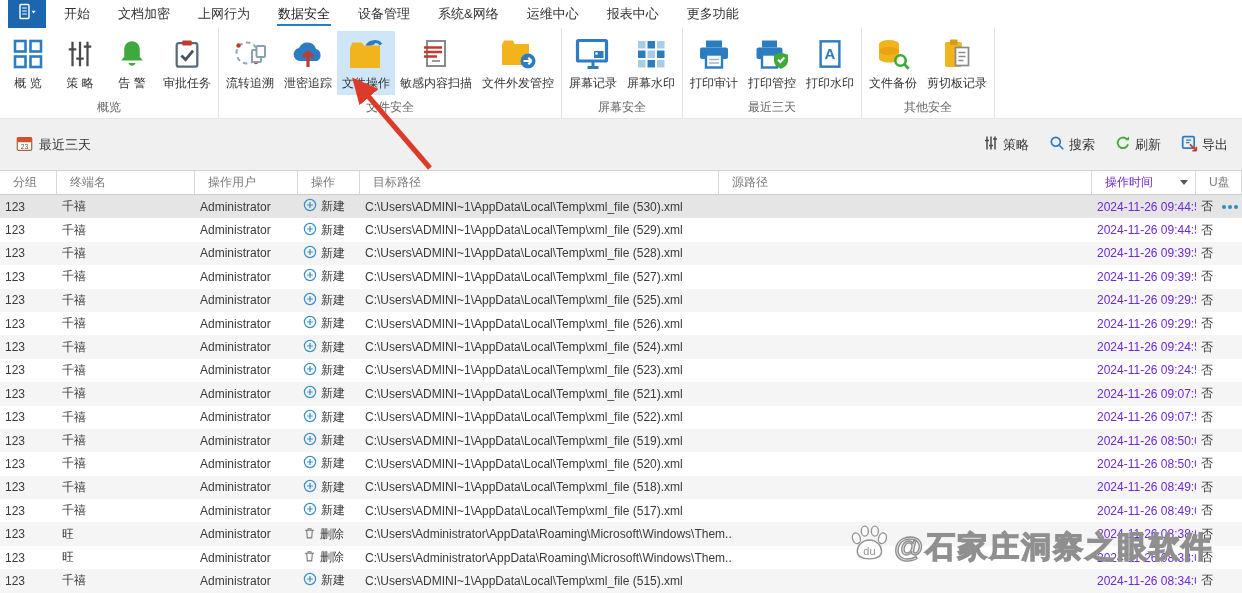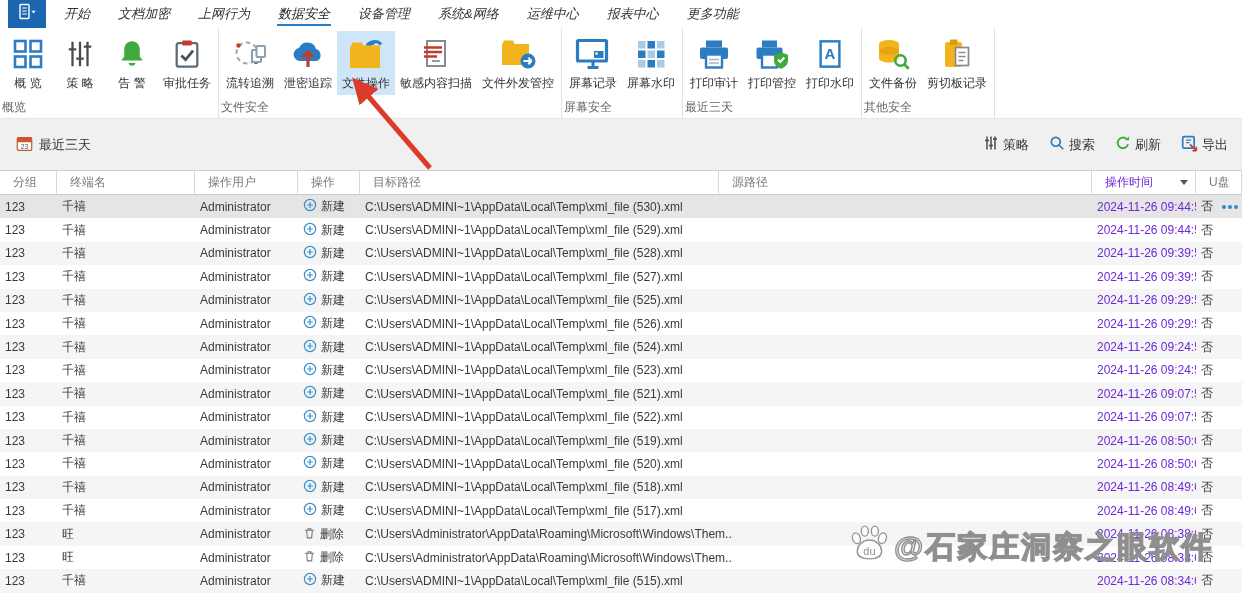--- a/index.html
+++ b/index.html
@@ -2,32 +2,32 @@
 <html><head>
 <meta charset="utf-8">
 <style>
   html,body{margin:0;padding:0;}
   .app{position:relative;width:1242px;height:593px;overflow:hidden;background:#fff;
        font-family:"Liberation Sans","DejaVu Sans",sans-serif;-webkit-font-smoothing:antialiased;}
   
   .menubar{display:flex;align-items:center;height:28px;background:#fff;}
   .appbtn{width:38px;height:28px;margin-left:8px;background:#1b66ae;display:flex;align-items:center;justify-content:center;cursor:pointer;}
   .nav{display:flex;margin-left:4px;}
-  .menu-item{padding:0 14px;font-size:13px;color:#333;height:28px;line-height:28px;position:relative;cursor:pointer;white-space:nowrap;font-style:italic;}
+  .menu-item{padding:0 14px;font-size:13px;color:#333;height:28px;line-height:28px;position:relative;cursor:pointer;white-space:nowrap;}
   .menu-item.active{color:#222;}
   .menu-item.active::after{content:"";position:absolute;left:13px;right:13px;bottom:2px;height:2px;background:#2b7cc1;}
   
   .ribbon{display:flex;height:90px;background:#fff;align-items:stretch;}
   .rgroup{display:flex;flex-direction:column;border-right:1px solid #e2e2e2;padding:0 2px;}
   .ritems{display:flex;flex:1;align-items:flex-start;padding-top:3px;}
   .rbtn{display:flex;flex-direction:column;align-items:center;padding:3px 5px 3px;min-width:42px;cursor:pointer;}
   .rbtn.hl{background:#cfe6f8;}
   .ricon{height:40px;display:flex;align-items:center;justify-content:center;}
   .rlabel{font-size:12px;color:#333;white-space:nowrap;margin-top:1px;}
-  .glabel{font-size:12px;color:#666;height:20px;line-height:18px;}
+  .glabel{text-align:center;font-size:12px;color:#666;height:20px;line-height:18px;}
   
   .filterbar{height:51px;background:#f0f0f0;border-top:1px solid #e6e6e6;border-bottom:1px solid #cfcfcf;
              display:flex;align-items:center;justify-content:space-between;padding:0 14px 0 16px;}
   .datebtn{display:flex;align-items:center;gap:6px;font-size:13px;color:#333;cursor:pointer;}
   .factions{display:flex;gap:20px;}
   .fbtn{display:flex;align-items:center;gap:4px;font-size:13px;color:#333;cursor:pointer;}
   
   .theader{display:flex;height:23px;background:#fff;border-bottom:1px solid #ccc;}
   .hcell{font-size:12px;color:#7b7b7b;line-height:22px;padding-left:13px;border-right:1px solid #d8d8d8;box-sizing:border-box;position:relative;white-space:nowrap;overflow:hidden;}
   .sortarrow{position:absolute;right:7px;top:9px;width:0;height:0;border-left:4px solid transparent;border-right:4px solid transparent;border-top:5px solid #555;cursor:pointer;}

